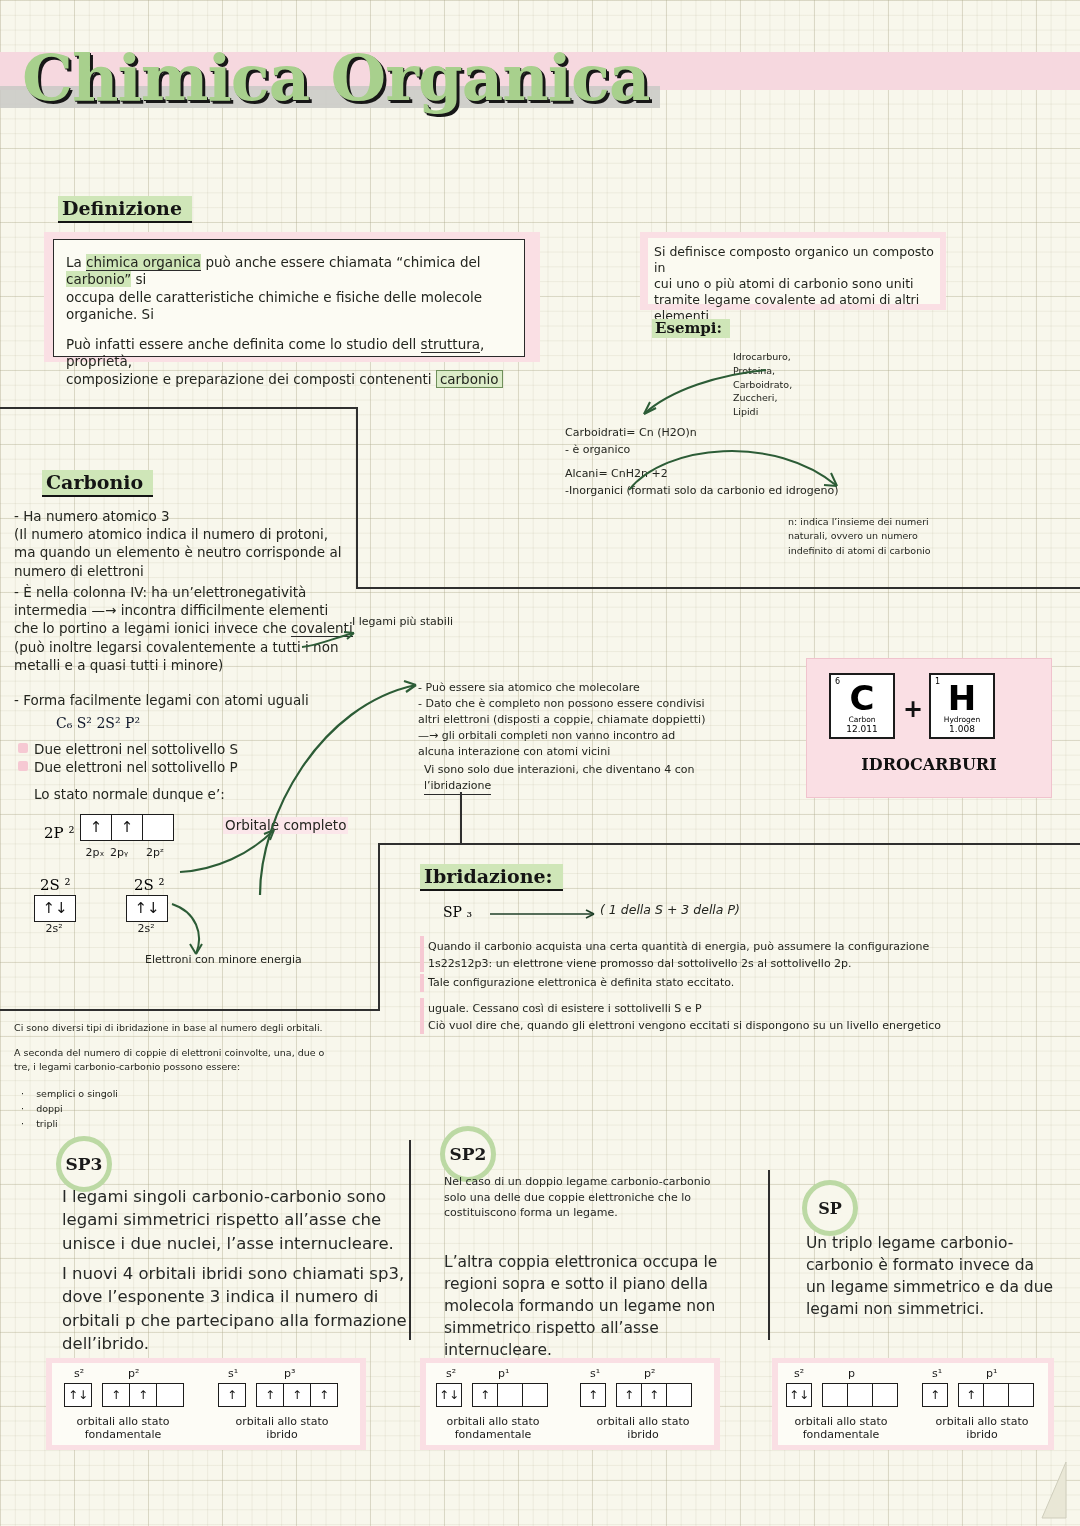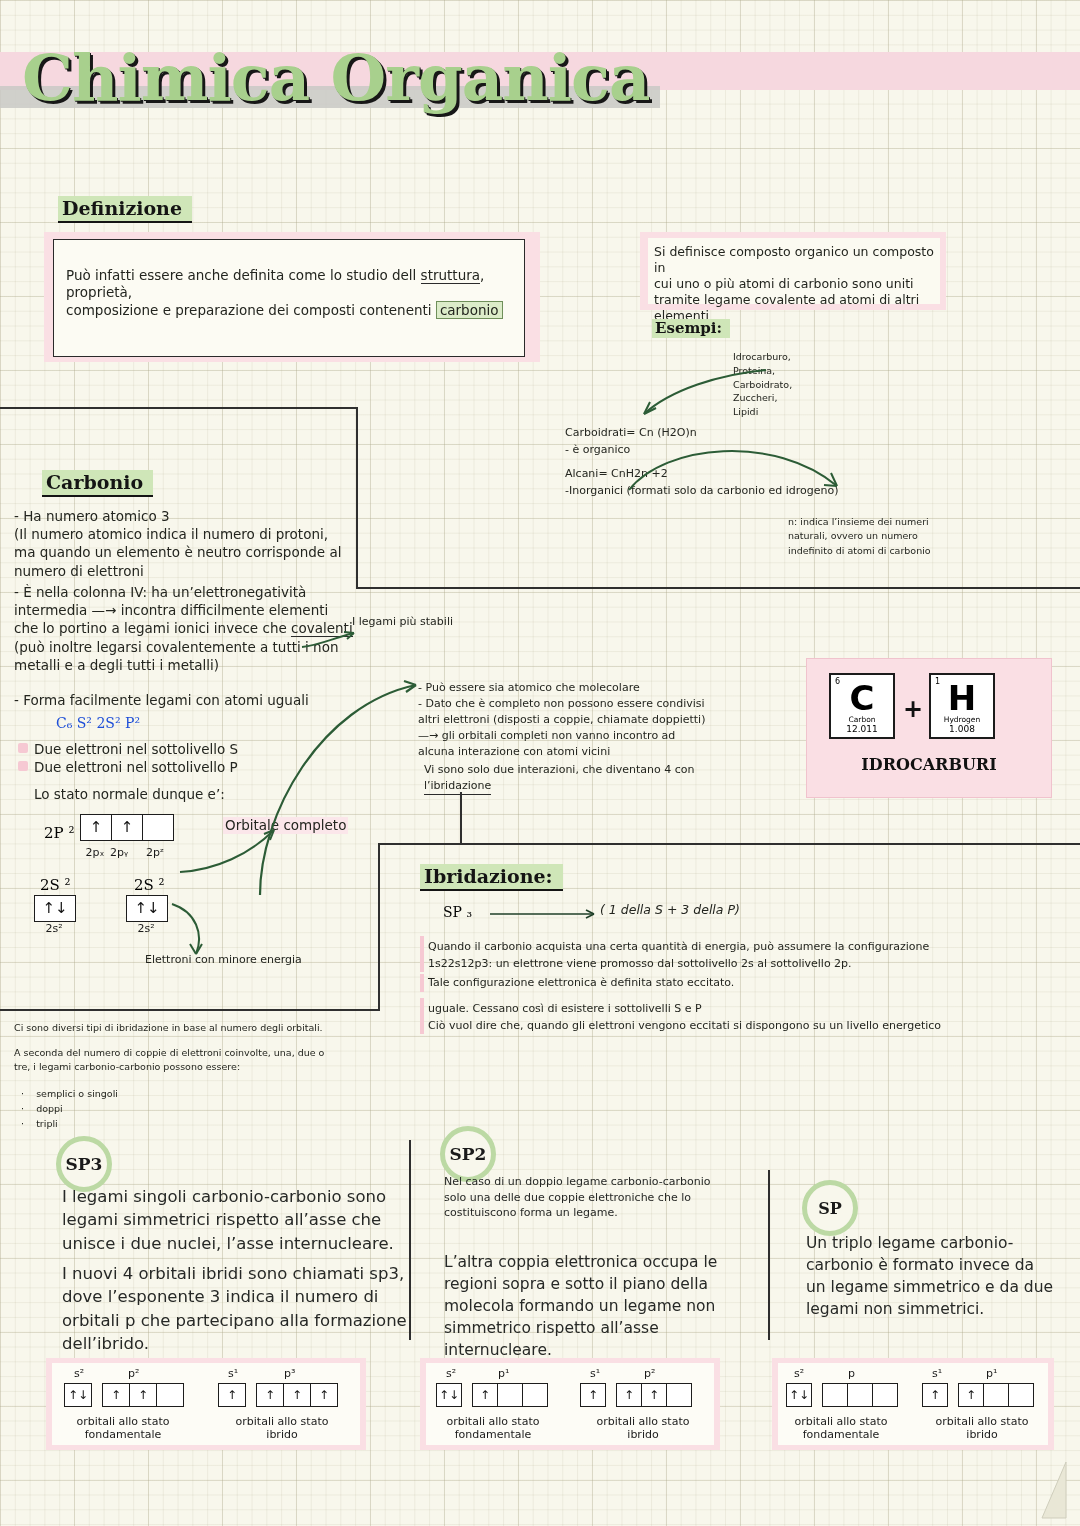--- a/index.html
+++ b/index.html
@@ -99,20 +99,22 @@
 <div class="abs" id="title-band-pink"></div>
 <div class="abs" id="title-band-gray"></div>
 <div class="abs" id="page-title">Chimica Organica</div>
 
 <div class="abs" style="left:58px;top:196px;">
   <span class="head">Definizione</span>
 </div>
 <div class="abs pinkframe" style="left:44px;top:232px;width:496px;height:130px;"></div>
 <div class="abs whitebox" style="left:53px;top:239px;width:470px;height:116px;">
   <div class="hw t13" style="padding:14px 12px 0 12px;">
+    <div><span>La </span><span class="grn u">chimica organica</span><span> può anche essere chiamata “chimica del </span><span class="grn">carbonio”</span><span> si</span></div>
+    <div>occupa delle caratteristiche chimiche e fisiche delle molecole organiche. Si</div>
     <div style="height:13px;"></div>
     <div><span>Può infatti essere anche definita come lo studio dell </span><span class="u">struttura</span><span>, proprietà,</span></div>
     <div><span>composizione e preparazione dei composti contenenti </span><span class="grnbox">carbonio</span></div>
   </div>
 </div>
 
 <div class="abs pinkframe" style="left:640px;top:232px;width:306px;height:78px;"></div>
 <div class="abs" style="left:648px;top:238px;width:292px;height:66px;background:#fbfaf1;">
   <div class="hw t12" style="padding:6px 6px 0 6px;">
     <div>Si definisce composto organico un composto in</div>
@@ -174,31 +176,31 @@
   <div>(Il numero atomico indica il numero di protoni,</div>
   <div>ma quando un elemento è neutro corrisponde al</div>
   <div>numero di elettroni</div>
 </div>
 
 <div class="abs hw t13" style="left:14px;top:583px;line-height:1.35;">
   <div>- È nella colonna IV: ha un’elettronegatività</div>
   <div>intermedia —→ incontra difficilmente elementi</div>
   <div><span>che lo portino a legami ionici invece che </span><span class="u">covalenti</span></div>
   <div>(può inoltre legarsi covalentemente a tutti i non</div>
-  <div>metalli e a degli tutti i metalli)</div>
+  <div>metalli e a quasi tutti i minore)</div>
 </div>
 
 <div class="abs hw t11" style="left:352px;top:615px;">I legami più stabili</div>
 <svg class="abs" style="left:300px;top:625px;width:60px;height:26px;">
   <path d="M2 22 C 20 20, 36 12, 54 8" stroke="#2c5c36" stroke-width="1.8" fill="none"></path>
   <path d="M54 8 L 44 7 M54 8 L 47 14" stroke="#2c5c36" stroke-width="1.8" fill="none"></path>
 </svg>
 
 <div class="abs hw t13" style="left:14px;top:692px;">- Forma facilmente legami con atomi uguali</div>
-<div class="abs ser" style="left:56px;top:715px;font-size:14px;color:#1d4ed8;">C₆ S² 2S² P²</div>
+<div class="abs ser" style="left:56px;top:715px;font-size:14px;color:#0f172a;">C₆ S² 2S² P²</div>
 
 <div class="abs" style="left:18px;top:743px;width:10px;height:10px;background:#f6c9d3;border-radius:2px;"></div>
 <div class="abs hw t13" style="left:34px;top:741px;">Due elettroni nel sottolivello S</div>
 <div class="abs" style="left:18px;top:761px;width:10px;height:10px;background:#f6c9d3;border-radius:2px;"></div>
 <div class="abs hw t13" style="left:34px;top:759px;">Due elettroni nel sottolivello P</div>
 
 <div class="abs hw t13" style="left:34px;top:786px;">Lo stato normale dunque e’:</div>
 
 <div class="abs ser" style="left:44px;top:824px;font-size:15px;">2P ²</div>
 <div class="abs obox" style="left:80px;top:814px;">

